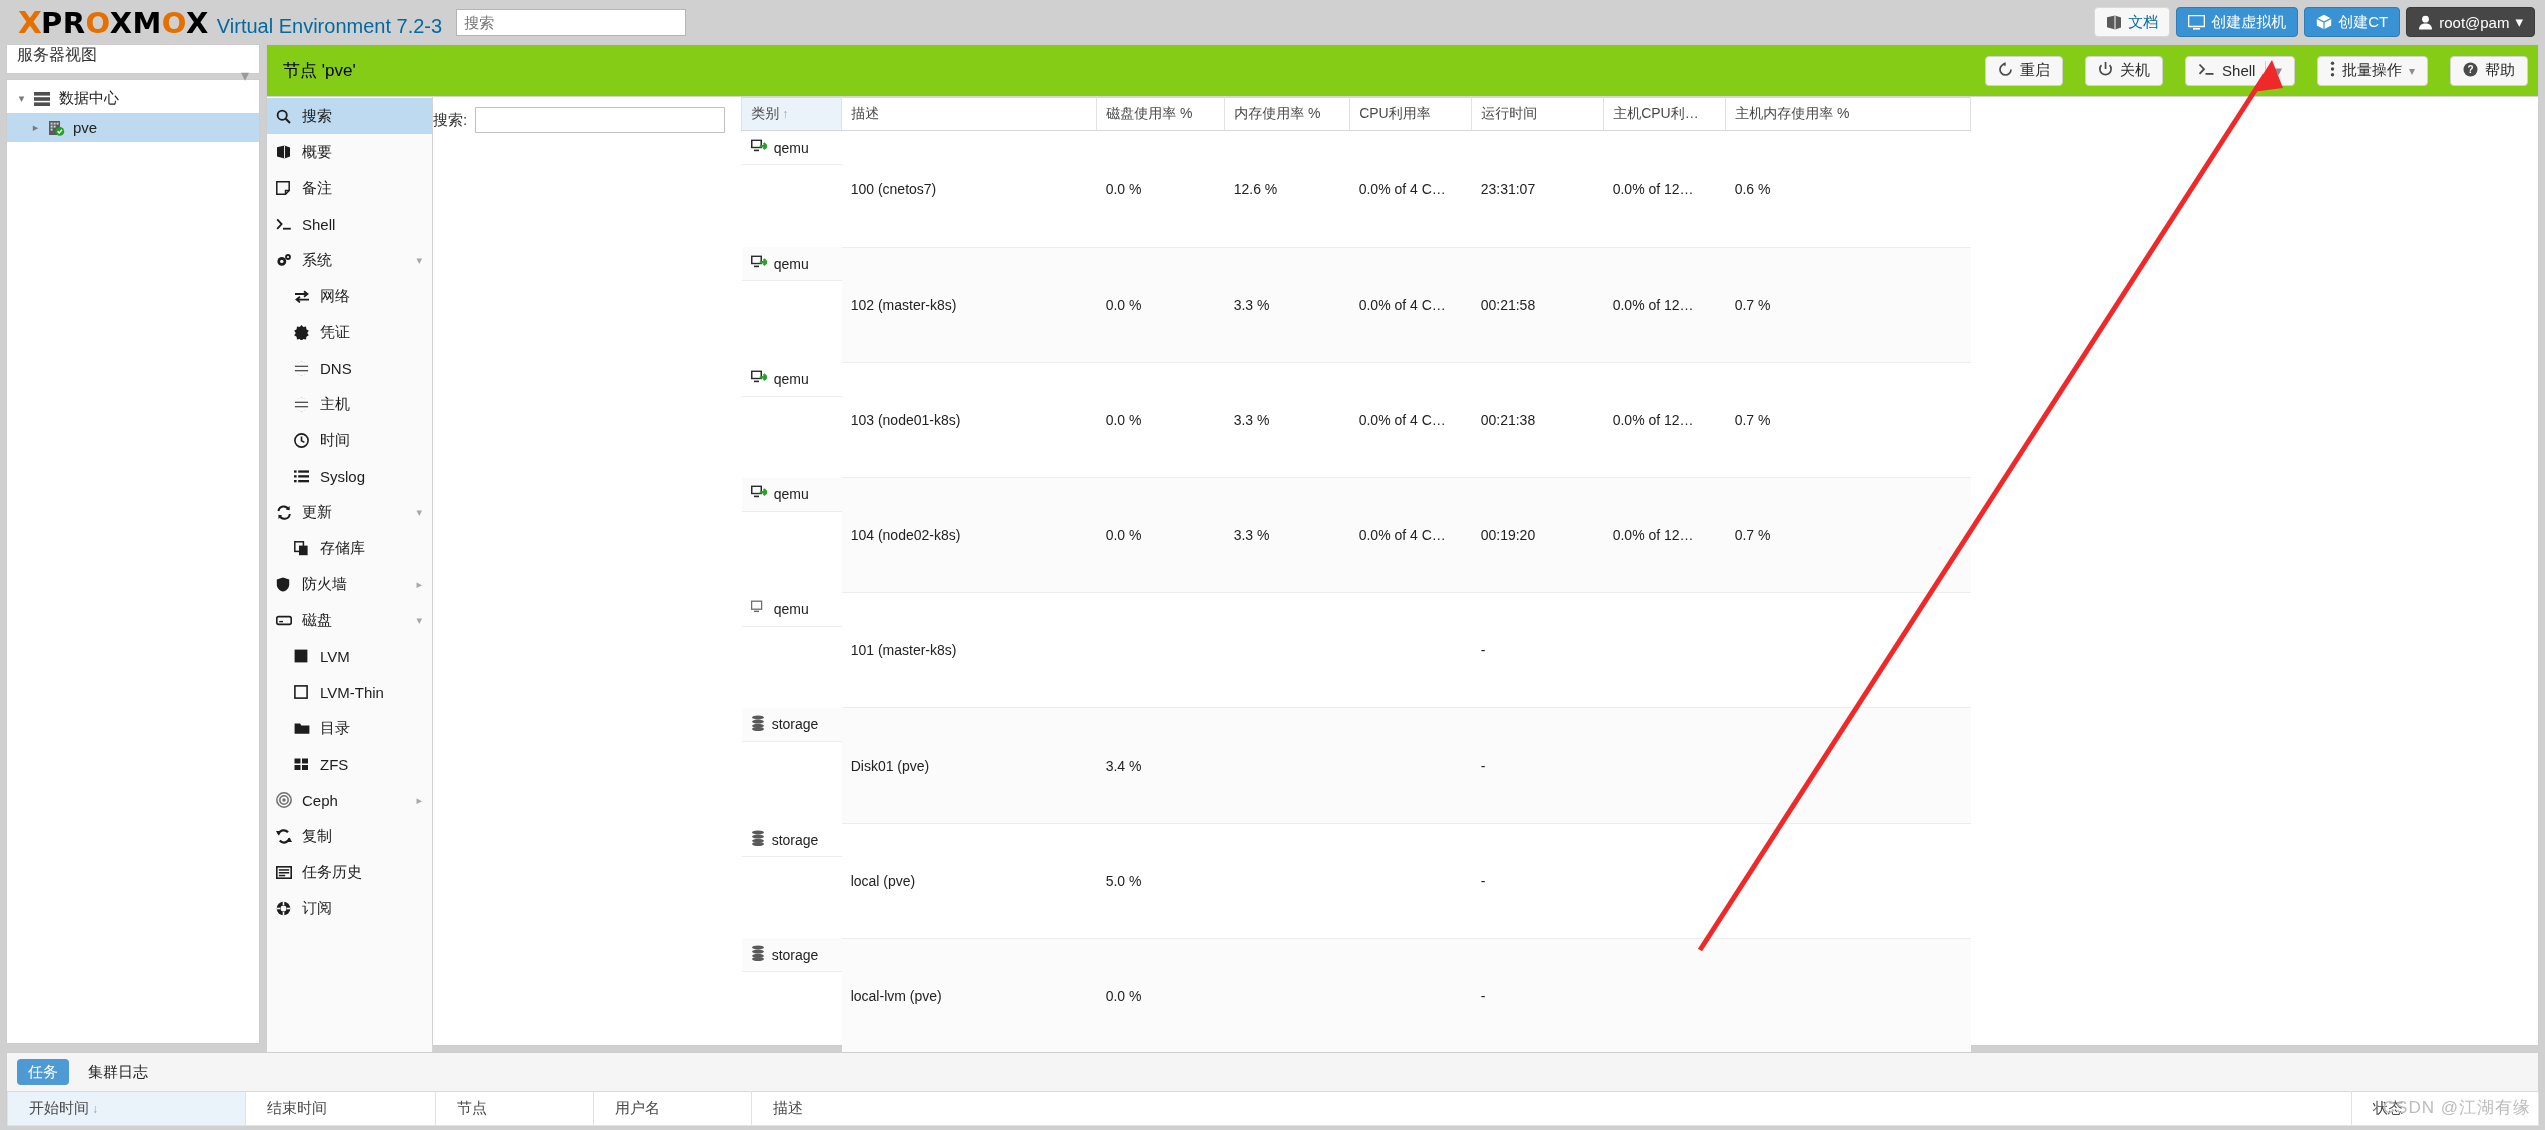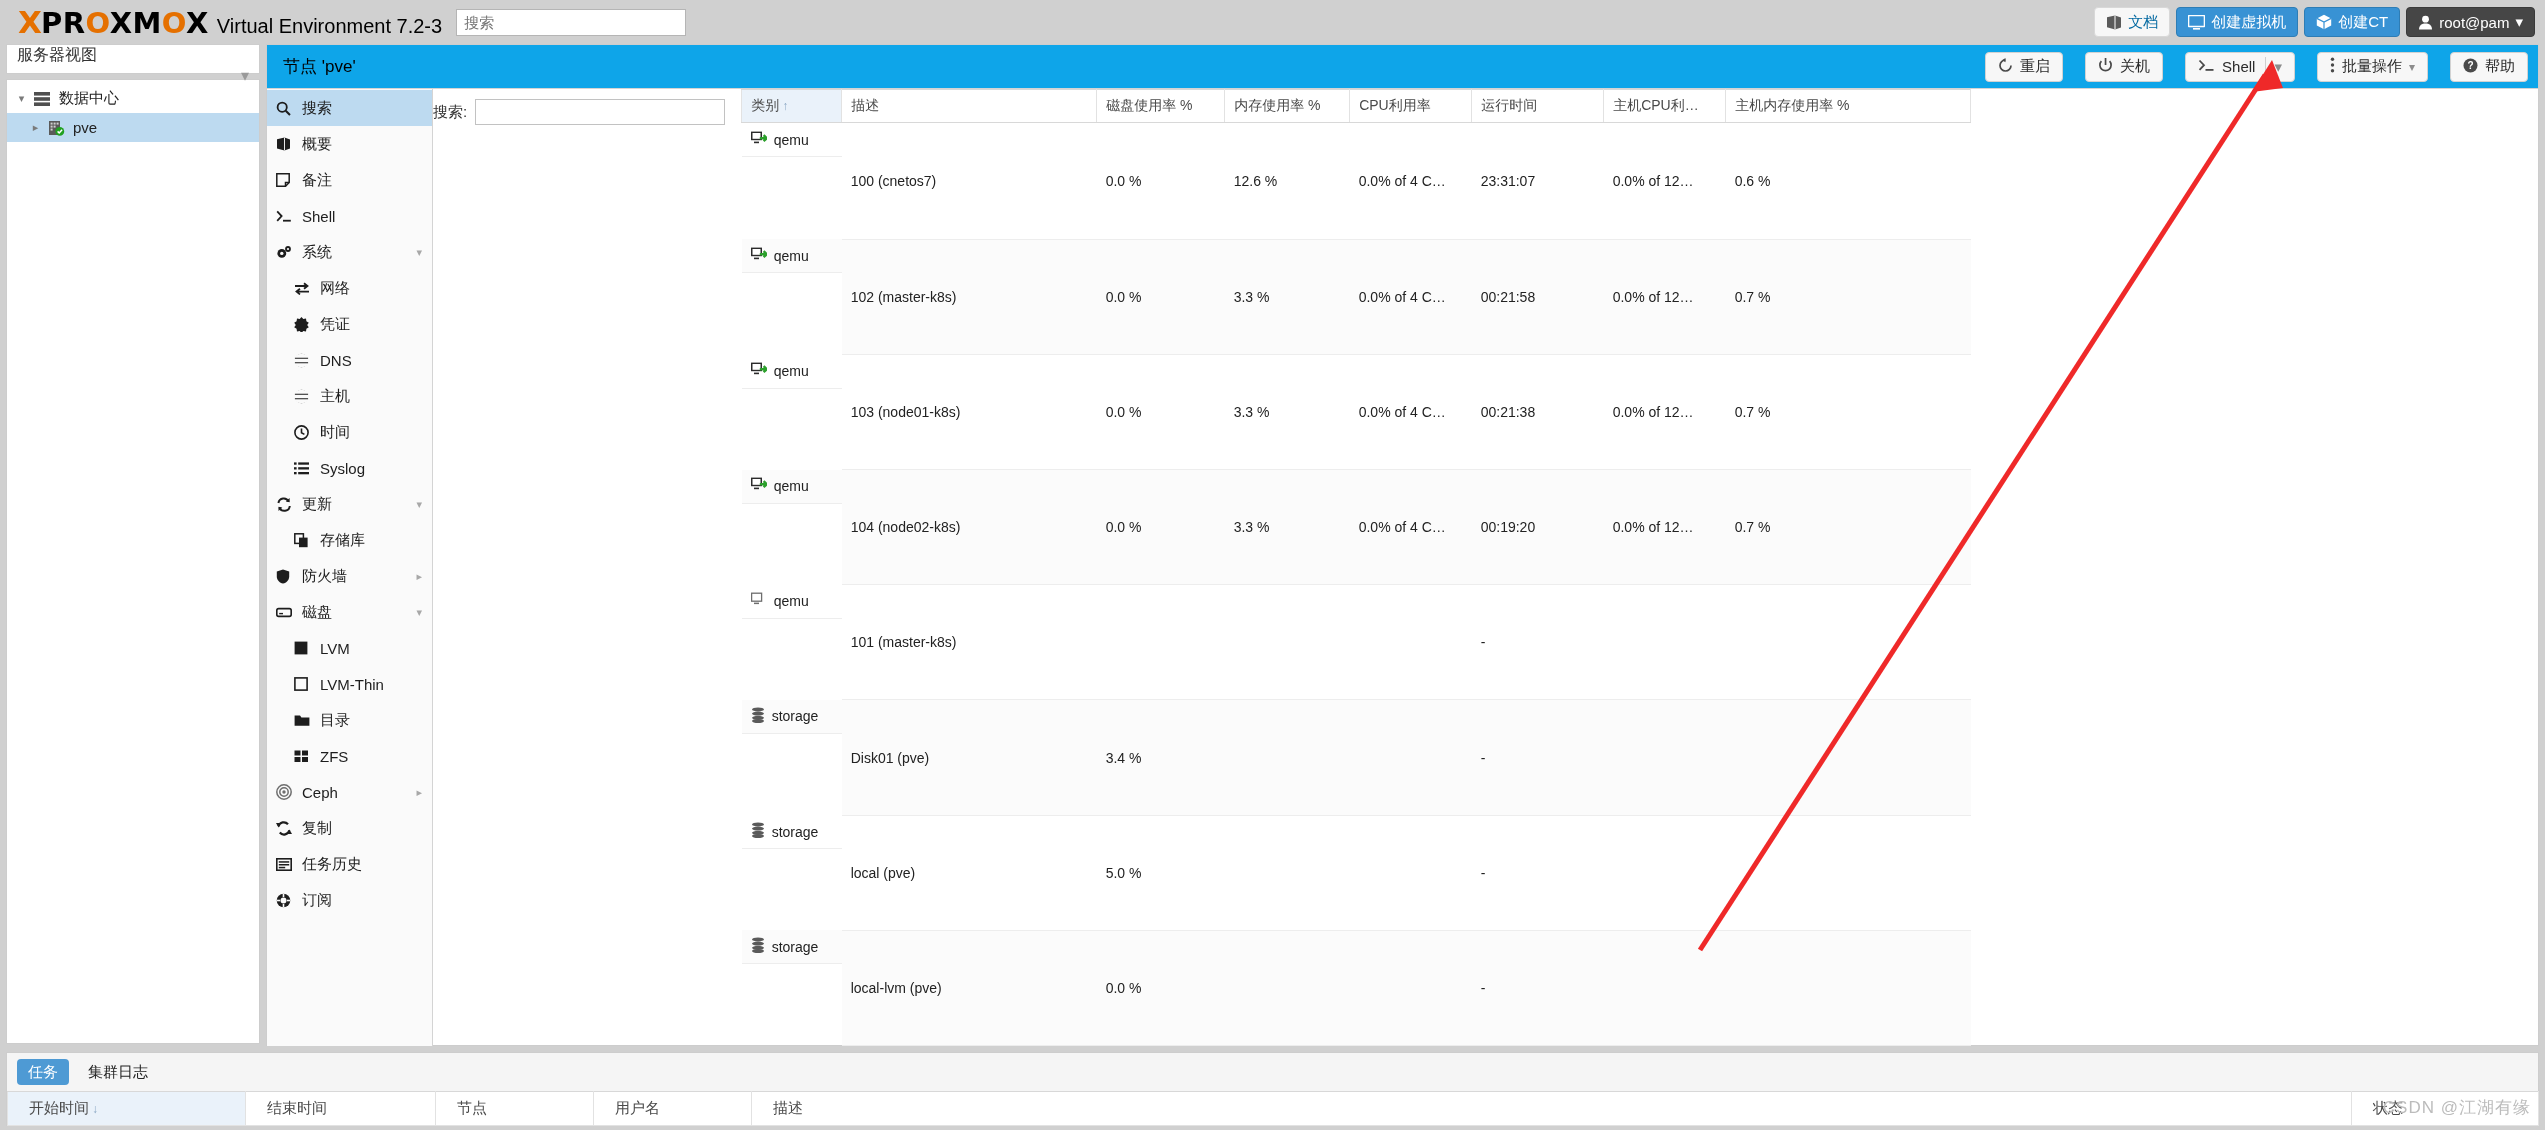--- a/index.html
+++ b/index.html
@@ -22,21 +22,21 @@
     font-family: "DejaVu Sans", sans-serif; line-height: 1;
     letter-spacing: -1px;
   }
   .logo-text {
     font-size: 29px; font-weight: bold; color: #000;
     letter-spacing: 0.5px; line-height: 1;
     font-family: "DejaVu Sans", sans-serif;
   }
   .logo-text .o { color: #e57000; }
   #product-name {
-    font-size: 20px; color: #000000; margin-left: 8px;
+    font-size: 20px; color: #0369a1; margin-left: 8px;
     white-space: nowrap;
   }
   #global-search {
     margin-left: 14px; width: 230px; height: 27px;
     border: 1px solid #b5b5b5; background: #fff;
     font-size: 15px; color: #999; padding: 0 7px;
     font-family: "Liberation Sans", sans-serif;
   }
   #header-right {
     margin-left: auto; display: flex; align-items: center;
@@ -78,23 +78,23 @@
   .tree-arrow { width: 13px; color: #7b7b7b; font-size: 11px; flex: none; text-align: center;}
   .tree-icon { width: 19px; flex: none; display:flex; align-items:center; }
 
   
   #content {
     position: absolute; left: 266px; top: 44px;
     width: 2273px; height: 1002px; background: #fff;
     border: 1px solid #cdcdcd;
   }
   #content-header {
-    height: 44px; border-bottom: 1px solid #d4d4d4;
+    height: 52px; border-bottom: 1px solid #d4d4d4;
     display: flex; align-items: center; padding: 0 10px;
-    background: #0ea5e9;
+    background: #84cc16;
   }
   #node-title { font-size: 17px; color: #000; padding-left: 6px; }
   #toolbar { margin-left: auto; display: flex; gap: 22px; align-items: center; }
   .tbtn {
     height: 30px; border: 1px solid #d2d2d2; border-radius: 4px;
     background: #f7f7f7; display: flex; align-items: center;
     gap: 7px; padding: 0 12px; font-size: 15px; color: #2b2b2b;
     cursor: pointer; white-space: nowrap;
   }
   .tbtn .split {

